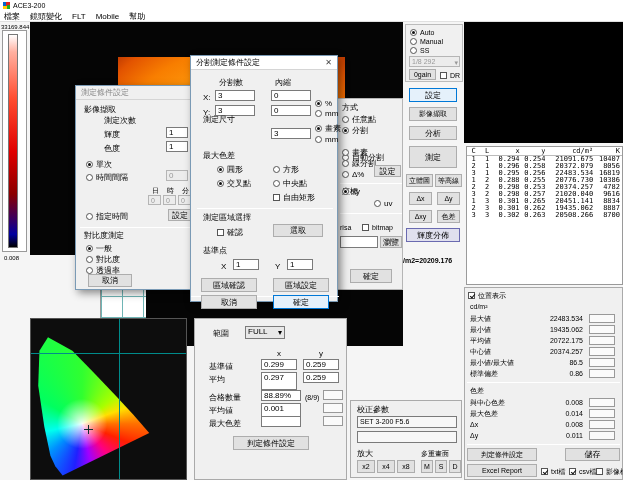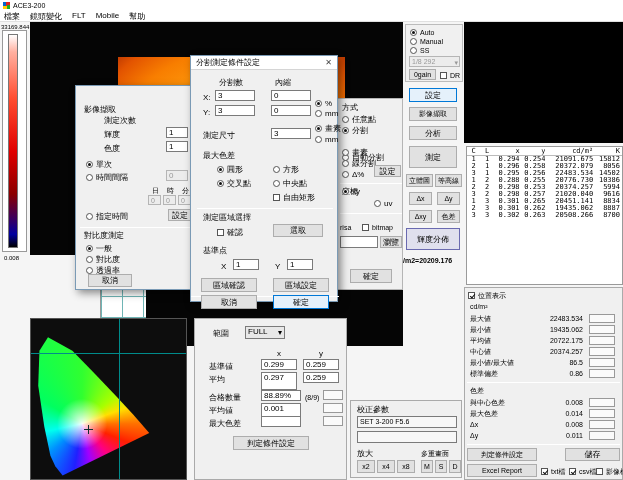--- a/index.html
+++ b/index.html
@@ -42,21 +42,21 @@
  background-color:#fff}
 </style>
 </head>
 <body>
 
 <div class="abs" style="left:0;top:0;width:623px;height:11px;background:#fff;display:flex;align-items:center;padding-left:3px">
   <span style="width:7px;height:7px;margin-right:3px;background:conic-gradient(#d22 0 25%,#2a2 0 50%,#fc0 0 75%,#06c 0)"></span>
   <span class="tiny">ACE3-200</span>
 </div>
 
-<div class="abs" style="left:0;top:11px;width:623px;height:11px;background:#fff;border-bottom:1px solid #e0e0e0;display:flex;gap:10px;align-items:flex-start;padding-left:4px">
+<div class="abs" style="left:0;top:11px;width:623px;height:11px;background:#fff;border-bottom:1px solid #e0e0e0;display:flex;gap:10px;align-items:center;padding-left:4px">
   <span>檔案</span>
   <span>鏡頭變化</span>
   <span>FLT</span>
   <span>Mobile</span>
   <span>幫助</span>
 </div>
 
 <div class="lbl tiny" style="left:1px;top:23px;font-size:6px">33169.844</div>
 <div class="abs" style="left:2px;top:30px;width:25px;height:222px;background:#fff;border:1px solid #999">
   <div class="abs" style="left:5px;top:3px;width:10px;height:214px;border:1px solid #777;background:linear-gradient(to bottom,#ffffff 0%,#ffb0a0 8%,#ff4d30 30%,#e00000 55%,#8a0000 75%,#30006a 88%,#0000a0 94%,#000000 100%)"></div>
@@ -117,73 +117,73 @@
 <div class="btn primary" style="left:409px;top:88px;width:48px;height:14px">設定</div>
 <div class="btn" style="left:409px;top:107px;width:48px;height:14px;font-size:7px">影像擷取</div>
 <div class="btn" style="left:409px;top:126px;width:48px;height:14px">分析</div>
 <div class="btn" style="left:409px;top:146px;width:48px;height:22px">測定</div>
 <div class="btn" style="left:406px;top:174px;width:27px;height:13px;font-size:7px">立體圖</div>
 <div class="btn" style="left:435px;top:174px;width:27px;height:13px;font-size:7px">等高線</div>
 <div class="btn" style="left:409px;top:192px;width:23px;height:13px;font-size:7px">Δx</div>
 <div class="btn" style="left:437px;top:192px;width:23px;height:13px;font-size:7px">Δy</div>
 <div class="btn" style="left:409px;top:210px;width:23px;height:13px;font-size:7px">Δxy</div>
 <div class="btn" style="left:437px;top:210px;width:23px;height:13px;font-size:7px">色差</div>
-<div class="btn pressed" style="left:406px;top:228px;width:54px;height:22px">輝度分佈</div>
+<div class="btn pressed" style="left:406px;top:228px;width:54px;height:14px">輝度分佈</div>
 
 <div class="abs" style="left:464px;top:22px;width:159px;height:121px;background:#000"></div>
 
 <div class="ttable" style="left:466px;top:146px;width:157px;height:139px">
   <div class="thead">
     <span class="tc c0">C</span>
     <span class="tc c1">L</span>
     <span class="tc c2">x</span>
     <span class="tc c3">y</span>
     <span class="tc c4">cd/m²</span>
     <span class="tc c5">K</span>
   </div>
   <div id="tbody">
       <div class="trow">
         <span class="tc c0">1</span>
         <span class="tc c1">1</span>
         <span class="tc c2">0.294</span>
         <span class="tc c3">0.254</span>
         <span class="tc c4">21091.675</span>
-        <span class="tc c5">15812</span>
+        <span class="tc c5">10407</span>
       </div>
       <div class="trow">
         <span class="tc c0">2</span>
         <span class="tc c1">1</span>
         <span class="tc c2">0.296</span>
         <span class="tc c3">0.258</span>
         <span class="tc c4">20372.079</span>
         <span class="tc c5">8056</span>
       </div>
       <div class="trow">
         <span class="tc c0">3</span>
         <span class="tc c1">1</span>
         <span class="tc c2">0.295</span>
         <span class="tc c3">0.256</span>
         <span class="tc c4">22483.534</span>
-        <span class="tc c5">14502</span>
+        <span class="tc c5">16819</span>
       </div>
       <div class="trow">
         <span class="tc c0">1</span>
         <span class="tc c1">2</span>
         <span class="tc c2">0.288</span>
         <span class="tc c3">0.255</span>
         <span class="tc c4">20776.730</span>
         <span class="tc c5">10386</span>
       </div>
       <div class="trow">
         <span class="tc c0">2</span>
         <span class="tc c1">2</span>
         <span class="tc c2">0.298</span>
         <span class="tc c3">0.253</span>
         <span class="tc c4">20374.257</span>
-        <span class="tc c5">5994</span>
+        <span class="tc c5">4782</span>
       </div>
       <div class="trow">
         <span class="tc c0">3</span>
         <span class="tc c1">2</span>
         <span class="tc c2">0.298</span>
         <span class="tc c3">0.257</span>
         <span class="tc c4">21020.040</span>
         <span class="tc c5">9616</span>
       </div>
       <div class="trow">
@@ -309,20 +309,23 @@
   <div class="btn" style="left:6px;top:59px;width:18px;height:13px;font-size:7px">x2</div>
   <div class="btn" style="left:26px;top:59px;width:18px;height:13px;font-size:7px">x4</div>
   <div class="btn" style="left:46px;top:59px;width:18px;height:13px;font-size:7px">x8</div>
   <div class="lbl" style="left:70px;top:48px;font-size:7px">多重畫面</div>
   <div class="btn" style="left:70px;top:59px;width:12px;height:13px;font-size:7px">M</div>
   <div class="btn" style="left:84px;top:59px;width:12px;height:13px;font-size:7px">S</div>
   <div class="btn" style="left:98px;top:59px;width:12px;height:13px;font-size:7px">D</div>
 </div>
 
 <div class="dlg" style="left:75px;top:85px;width:122px;height:205px">
+  <div class="titlebar" style="color:#888">
+      <span>測定條件設定</span>
+    </div>
   <div class="lbl" style="left:8px;top:19px">影像擷取</div>
   <div class="lbl" style="left:28px;top:30px">測定次數</div>
   <div class="lbl" style="left:28px;top:44px">輝度</div>
   <div class="inp" style="left:90px;top:41px;width:22px;height:11px">1</div>
   <div class="lbl" style="left:28px;top:58px">色度</div>
   <div class="inp" style="left:90px;top:55px;width:22px;height:11px">1</div>
   <div class="lbl" style="left:10px;top:74px"><span class="radio on"></span><span>單次</span></div>
   <div class="lbl" style="left:10px;top:87px"><span class="radio"></span><span>時間間隔</span></div>
   <div class="inp gray" style="left:90px;top:84px;width:22px;height:11px">0</div>
   <div class="lbl tiny" style="left:76px;top:100px">日</div>
@@ -349,21 +352,21 @@
   <div class="lbl" style="left:28px;top:22px">分割數</div>
   <div class="lbl" style="left:84px;top:22px">內縮</div>
   <div class="lbl" style="left:12px;top:37px">X:</div>
   <div class="inp" style="left:24px;top:34px;width:40px;height:11px">3</div>
   <div class="inp" style="left:80px;top:34px;width:40px;height:11px">0</div>
   <div class="lbl" style="left:12px;top:52px">Y:</div>
   <div class="inp" style="left:24px;top:49px;width:40px;height:11px">3</div>
   <div class="inp" style="left:80px;top:49px;width:40px;height:11px">0</div>
   <div class="lbl" style="left:124px;top:43px"><span class="radio on"></span><span>%</span></div>
   <div class="lbl" style="left:124px;top:53px"><span class="radio"></span><span>mm</span></div>
-  <div class="lbl" style="left:12px;top:75px">測定尺寸</div>
+  <div class="lbl" style="left:12px;top:59px">測定尺寸</div>
   <div class="inp" style="left:80px;top:72px;width:40px;height:11px">3</div>
   <div class="lbl" style="left:124px;top:68px"><span class="radio on"></span><span>畫素</span></div>
   <div class="lbl" style="left:124px;top:79px"><span class="radio"></span><span>mm</span></div>
   <div class="lbl" style="left:12px;top:95px">最大色差</div>
   <div class="lbl" style="left:26px;top:109px"><span class="radio on"></span><span>圓形</span></div>
   <div class="lbl" style="left:82px;top:109px"><span class="radio"></span><span>方形</span></div>
   <div class="lbl" style="left:26px;top:123px"><span class="radio on"></span><span>交叉點</span></div>
   <div class="lbl" style="left:82px;top:123px"><span class="radio"></span><span>中央點</span></div>
   <div class="lbl" style="left:82px;top:137px"><span class="chk"></span><span>自由矩形</span></div>
   <div class="divider" style="left:6px;top:152px;width:136px"></div>

